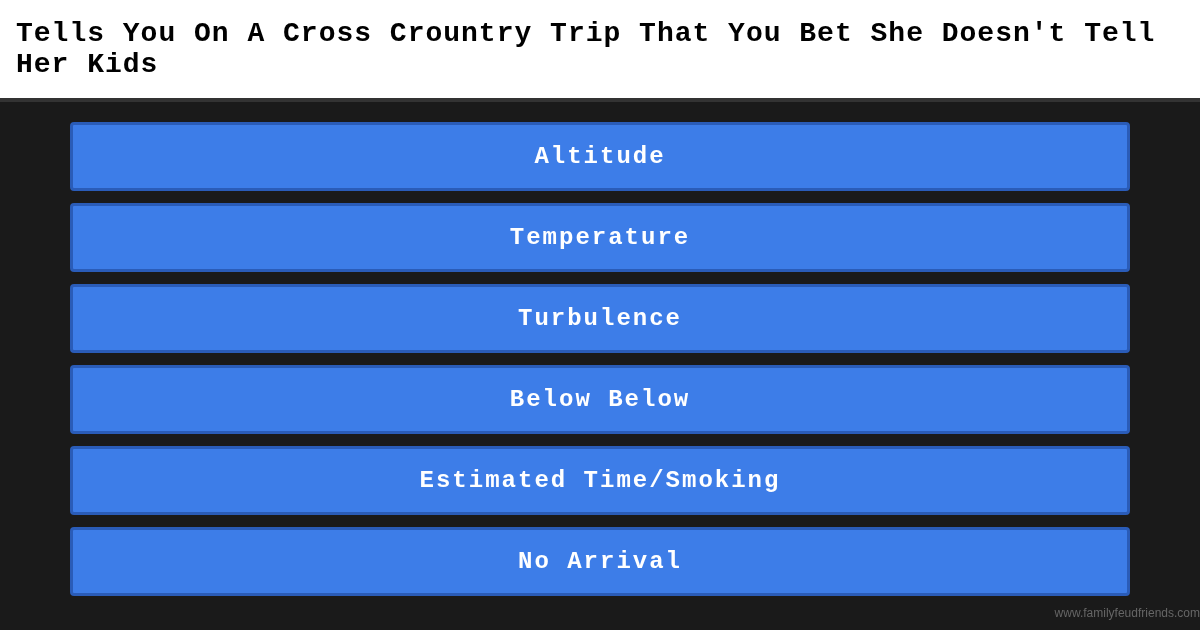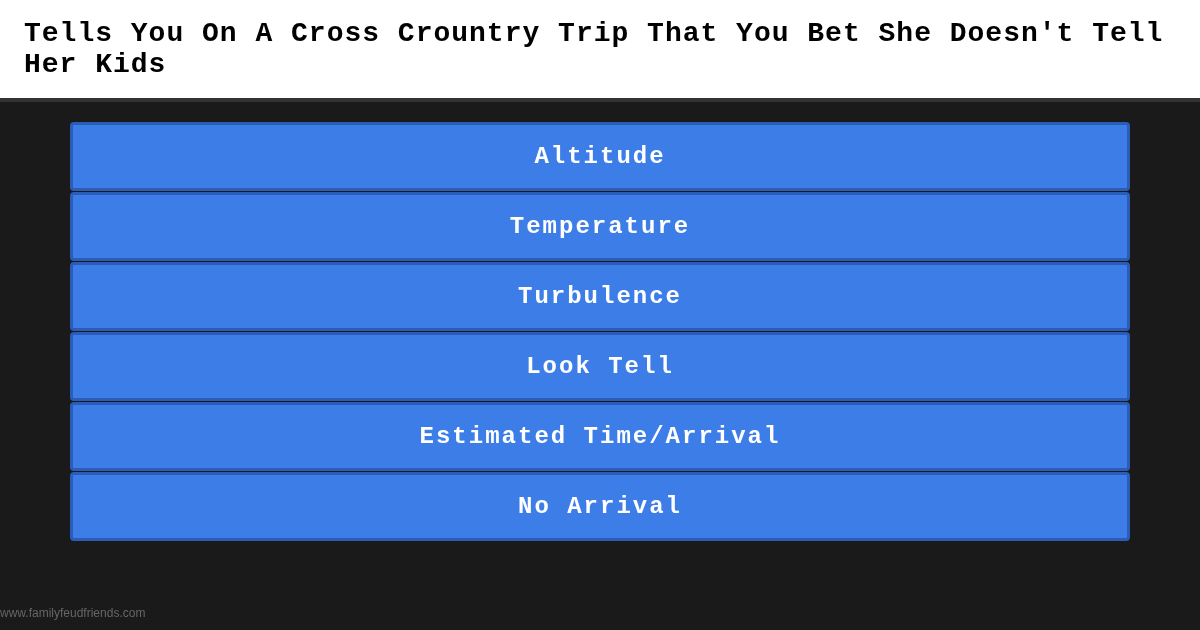--- a/index.html
+++ b/index.html
@@ -11,38 +11,38 @@
     body {
       width: 1200px;
       height: 630px;
       background-color: #1a1a1a;
       font-family: 'Courier New', Courier, monospace;
       overflow: hidden;
     }
 
     .header {
       background-color: #ffffff;
-      padding: 18px 24px;
+      padding: 18px 16px;
       border-bottom: 4px solid #333;
     }
 
     .header-title {
       font-size: 28px;
       font-weight: bold;
       color: #000000;
       font-family: 'Courier New', Courier, monospace;
       letter-spacing: 1px;
     }
 
     .content {
       background-color: #1a1a1a;
       padding: 20px 70px;
       display: flex;
       flex-direction: column;
-      gap: 1px;
+      gap: 12px;
     }
 
     .answer-row {
       background-color: #3d7de8;
       border: 3px solid #2a5cb8;
       border-radius: 4px;
       padding: 18px 20px;
       text-align: center;
       cursor: pointer;
     }
@@ -52,41 +52,41 @@
       font-weight: bold;
       color: #ffffff;
       font-family: 'Courier New', Courier, monospace;
       letter-spacing: 2px;
     }
 
     .footer {
       position: absolute;
       bottom: 8px;
       width: 100%;
-      text-align: left;
+      text-align: right;
     }
 
     .footer-text {
       color: #666666;
       font-size: 12px;
       font-family: Arial, sans-serif;
     }
   </style>
 </head>
 <body>
 
 <div class="header">
   <span class="header-title">Tells You On A Cross Crountry Trip That You Bet She Doesn't Tell Her Kids</span>
 </div>
 
 <div class="content">
 
 <div class="answer-row"><span class="answer-text">Altitude</span></div>
     <div class="answer-row"><span class="answer-text">Temperature</span></div>
     <div class="answer-row"><span class="answer-text">Turbulence</span></div>
-    <div class="answer-row"><span class="answer-text">Look Tell</span></div>
-    <div class="answer-row"><span class="answer-text">Estimated Time/Arrival</span></div>
+    <div class="answer-row"><span class="answer-text">Below Below</span></div>
+    <div class="answer-row"><span class="answer-text">Estimated Time/Smoking</span></div>
     <div class="answer-row"><span class="answer-text">No Arrival</span></div>
   </div>
 
 <div class="footer">
   <span class="footer-text">www.familyfeudfriends.com</span>
 </div>
 
 </body></html>

